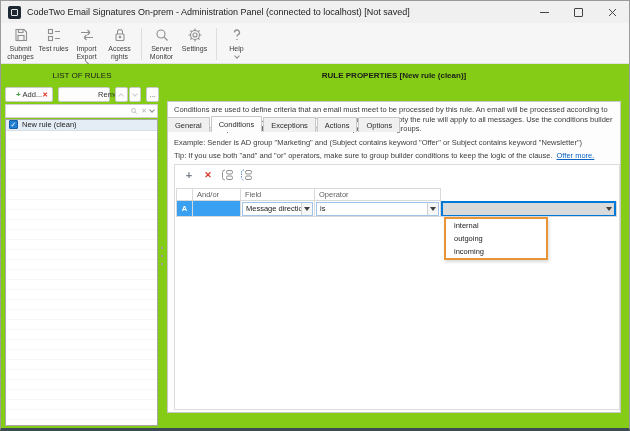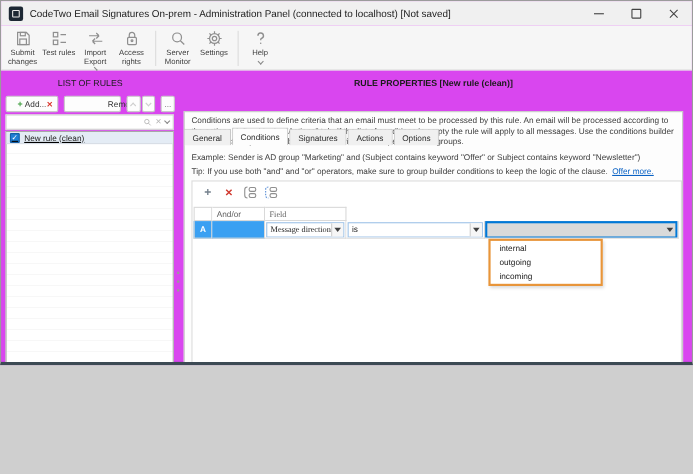--- a/index.html
+++ b/index.html
@@ -1,17 +1,17 @@
 <!DOCTYPE html>
 <html><head>
 <meta charset="utf-8">
 <style>
   html,body{margin:0;padding:0;background:#cfcfcf;font-family:"Liberation Sans",sans-serif;}
   *{box-sizing:border-box;}
-  .window{position:relative;width:630px;height:332px;background:#d946ef;
+  .window{position:relative;width:630px;height:431px;background:#84cc16;
     border:1px solid #9b9b9b;border-bottom:3px solid #3c4a54;overflow:hidden;}
 
   
   .titlebar{position:absolute;left:0;top:0;right:0;height:22px;background:#f0f0f0;
     display:flex;align-items:center;padding-left:7px;}
   .app-icon{width:13px;height:13px;background:#1c2733;border-radius:2px;flex:0 0 auto;
     display:flex;align-items:center;justify-content:center;}
   .app-icon span{display:block;width:7px;height:7px;border:1px solid #e8e8e8;border-radius:1px;}
   .win-title{font-size:9px;color:#1b1b1b;margin-left:6px;white-space:nowrap;}
   .win-controls{position:absolute;right:0;top:0;height:22px;display:flex;}
@@ -47,21 +47,21 @@
   .chev-dis{border-color:#cfcfcf;}
   .chev-up{transform:rotate(-135deg);margin-top:2px;}
   .rules-search{position:absolute;left:0;top:37px;width:153px;height:14px;background:#fff;
     border:1px solid #cfcfcf;display:flex;align-items:center;}
   .rules-search input{flex:1;border:none;outline:none;font-size:7.5px;padding:0 3px;min-width:0;background:transparent;}
   .s-ic{margin-right:3px;display:flex;align-items:center;color:#b5b5b5;font-size:7px;}
   .rules-list{position:absolute;left:0;top:52px;width:153px;height:307px;background:#fff;
     border:1px solid #a8a8a8;
     background-image:repeating-linear-gradient(to bottom,#ffffff 0 9px,#f7f7f7 9px 10px);}
   .rule-row{height:11px;background:#e4ecf5;border-bottom:1px solid #d8dee6;display:flex;
-    align-items:center;padding-left:3px;text-decoration:underline;}
+    align-items:flex-start;padding-left:3px;}
   .rule-check{width:9px;height:9px;background:#1f7fd4;border:1px solid #155fa6;border-radius:1px;
     color:#fff;font-size:7px;line-height:8px;text-align:center;flex:0 0 auto;}
   .rule-name{font-size:7.5px;color:#222;margin-left:4px;white-space:nowrap;}
 
   
   .splitter{position:absolute;left:160px;top:246px;width:3px;height:18px;
     display:flex;flex-direction:column;justify-content:space-between;}
   .splitter i{display:block;width:2px;height:2px;background:#9a9a9a;}
 
   
@@ -86,21 +86,21 @@
   .b-plus{color:#76828e;font-weight:bold;font-size:11px;}
   .b-x{color:#d0382e;font-weight:bold;font-size:9px;}
   .grid{position:absolute;left:1px;top:23px;width:441px;}
   .g-row{display:flex;align-items:flex-end;}
   .g-cell{border-right:1px solid #d9d9d9;border-bottom:1px solid #d9d9d9;overflow:hidden;}
   .g-head .g-cell{height:13px;font-size:7.5px;color:#5f5f5f;display:flex;align-items:center;
     padding-left:4px;border-top:1px solid #d9d9d9;background:#fff;}
   .g-body .g-cell{height:16px;background:#fff;display:flex;align-items:center;}
   .c0{width:17px;border-left:1px solid #d9d9d9;}
   .c1{width:48px;}
-  .c2{width:74px;font-family:Liberation Serif, serif;}
+  .c2{width:74px;}
   .c3{width:126px;}
   .c4{width:176px;}
   .sel{background:#3aa0f2 !important;}
   .row-label{width:100%;text-align:center;color:#fff;font-size:7.5px;font-weight:bold;}
   .combo{height:14px;background:#fff;border:1px solid #9fc3e8;display:flex;align-items:center;
     font-size:7.5px;color:#222;padding-left:3px;position:relative;flex:1;margin:0 1px;}
   .combo .arrow-zone{position:absolute;right:0;top:0;bottom:0;width:11px;border-left:1px solid #d0d0d0;
     display:flex;align-items:center;justify-content:center;background:#f6f6f6;}
   .carrow{width:0;height:0;border-left:3px solid transparent;border-right:3px solid transparent;
     border-top:4px solid #3f3f3f;}
@@ -259,21 +259,21 @@
   <div class="props-title">RULE PROPERTIES [New rule (clean)]</div>
 
   <div class="tabs">
     <div class="tab">
         <span>General</span>
       </div>
     <div class="tab active">
         <span>Conditions</span>
       </div>
     <div class="tab">
-        <span>Signatures</span>
+        <span>Exceptions</span>
       </div>
     <div class="tab">
         <span>Actions</span>
       </div>
     <div class="tab">
         <span>Options</span>
       </div>
   </div>
 
   <div class="tab-page">
@@ -301,20 +301,21 @@
               <rect x="5.5" y="7" width="6" height="3.5" rx="1.5" stroke="#8f8f8f"></rect>
             </svg>
         </span>
       </div>
 
       <div class="grid">
         <div class="g-row g-head">
           <div class="g-cell c0"></div>
           <div class="g-cell c1">And/or</div>
           <div class="g-cell c2">Field</div>
+          <div class="g-cell c3">Operator</div>
         </div>
         <div class="g-row g-body">
           <div class="g-cell c0 sel">
             <span class="row-label">A</span>
           </div>
           <div class="g-cell c1 sel">
             <span style="font-size:7.5px;color:#fff;"></span>
           </div>
           <div class="g-cell c2">
             <div class="combo">

